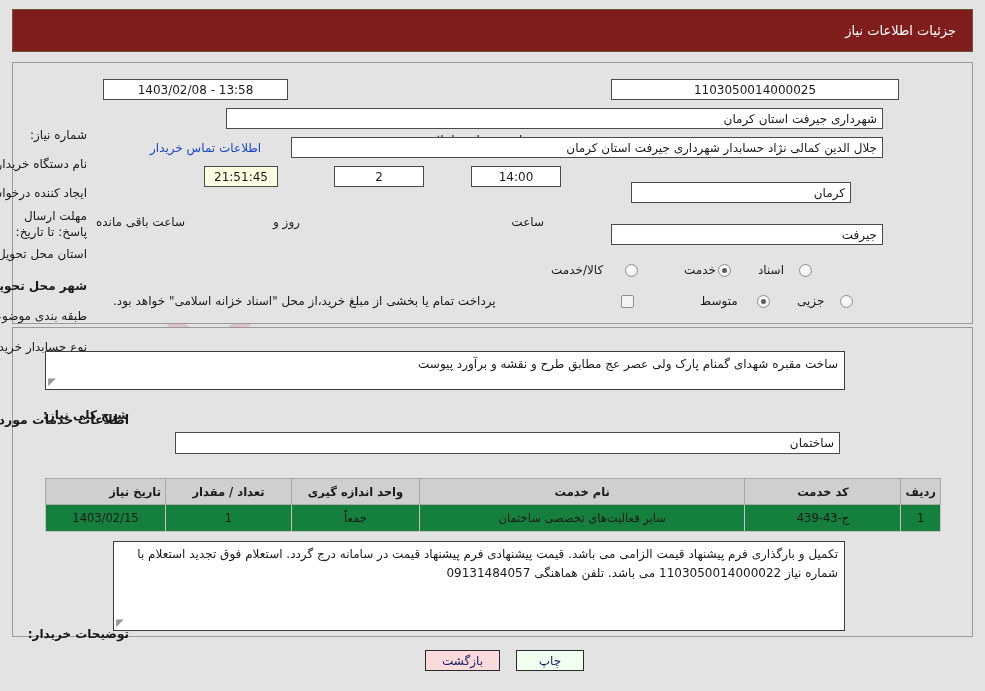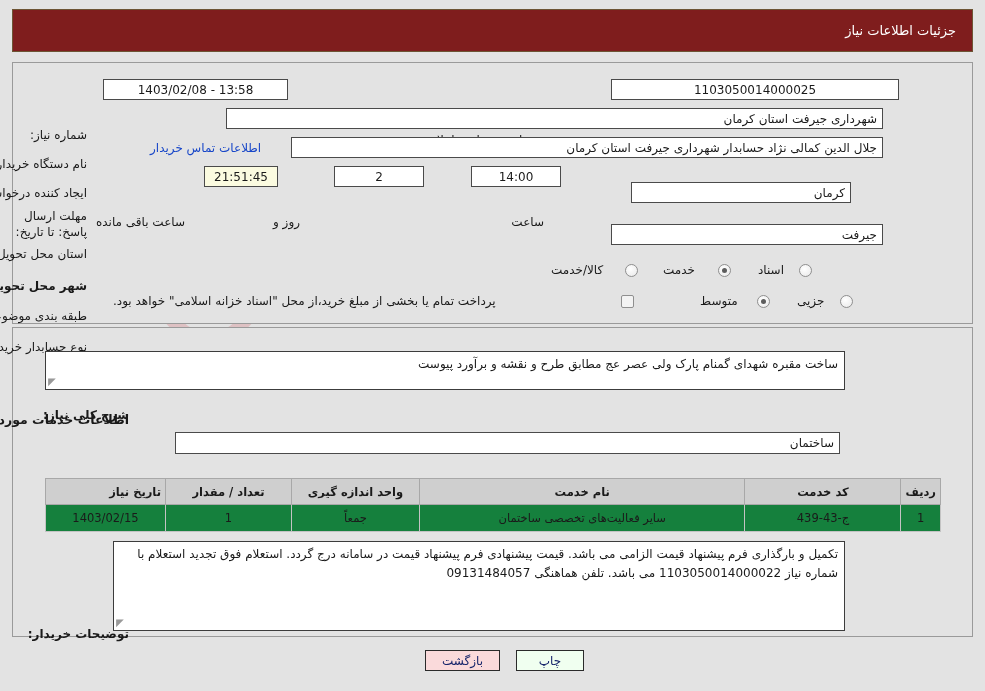--- a/index.html
+++ b/index.html
@@ -272,21 +272,21 @@
 
   <div class="lbl" style="right:898px; top:234px;font-weight:bold;">شهر محل تحویل:</div>
   <div class="fld right" style="left:611px; top:224px; width:272px; height:21px;">جیرفت</div>
 
   <div class="lbl" style="right:898px; top:264px;">طبقه بندی موضوعی:</div>
 
   <div class="radio" style="left:799px; top:264px;"></div>
   <div class="opt-label" style="left:758px; top:263px;">اسناد</div>
 
   <div class="radio on" style="left:718px; top:264px;"></div>
-  <div class="opt-label" style="left:663px; top:263px;">خدمت</div>
+  <div class="opt-label" style="left:684px; top:263px;">خدمت</div>
 
   <div class="radio" style="left:625px; top:264px;"></div>
   <div class="opt-label" style="left:551px; top:263px;">کالا/خدمت</div>
 
   <div class="lbl" style="right:898px; top:295px;">نوع حسابدار خرید :</div>
 
   <div class="radio" style="left:840px; top:295px;"></div>
   <div class="opt-label" style="left:797px; top:294px;">جزیی</div>
 
   <div class="radio on" style="left:757px; top:295px;"></div>

